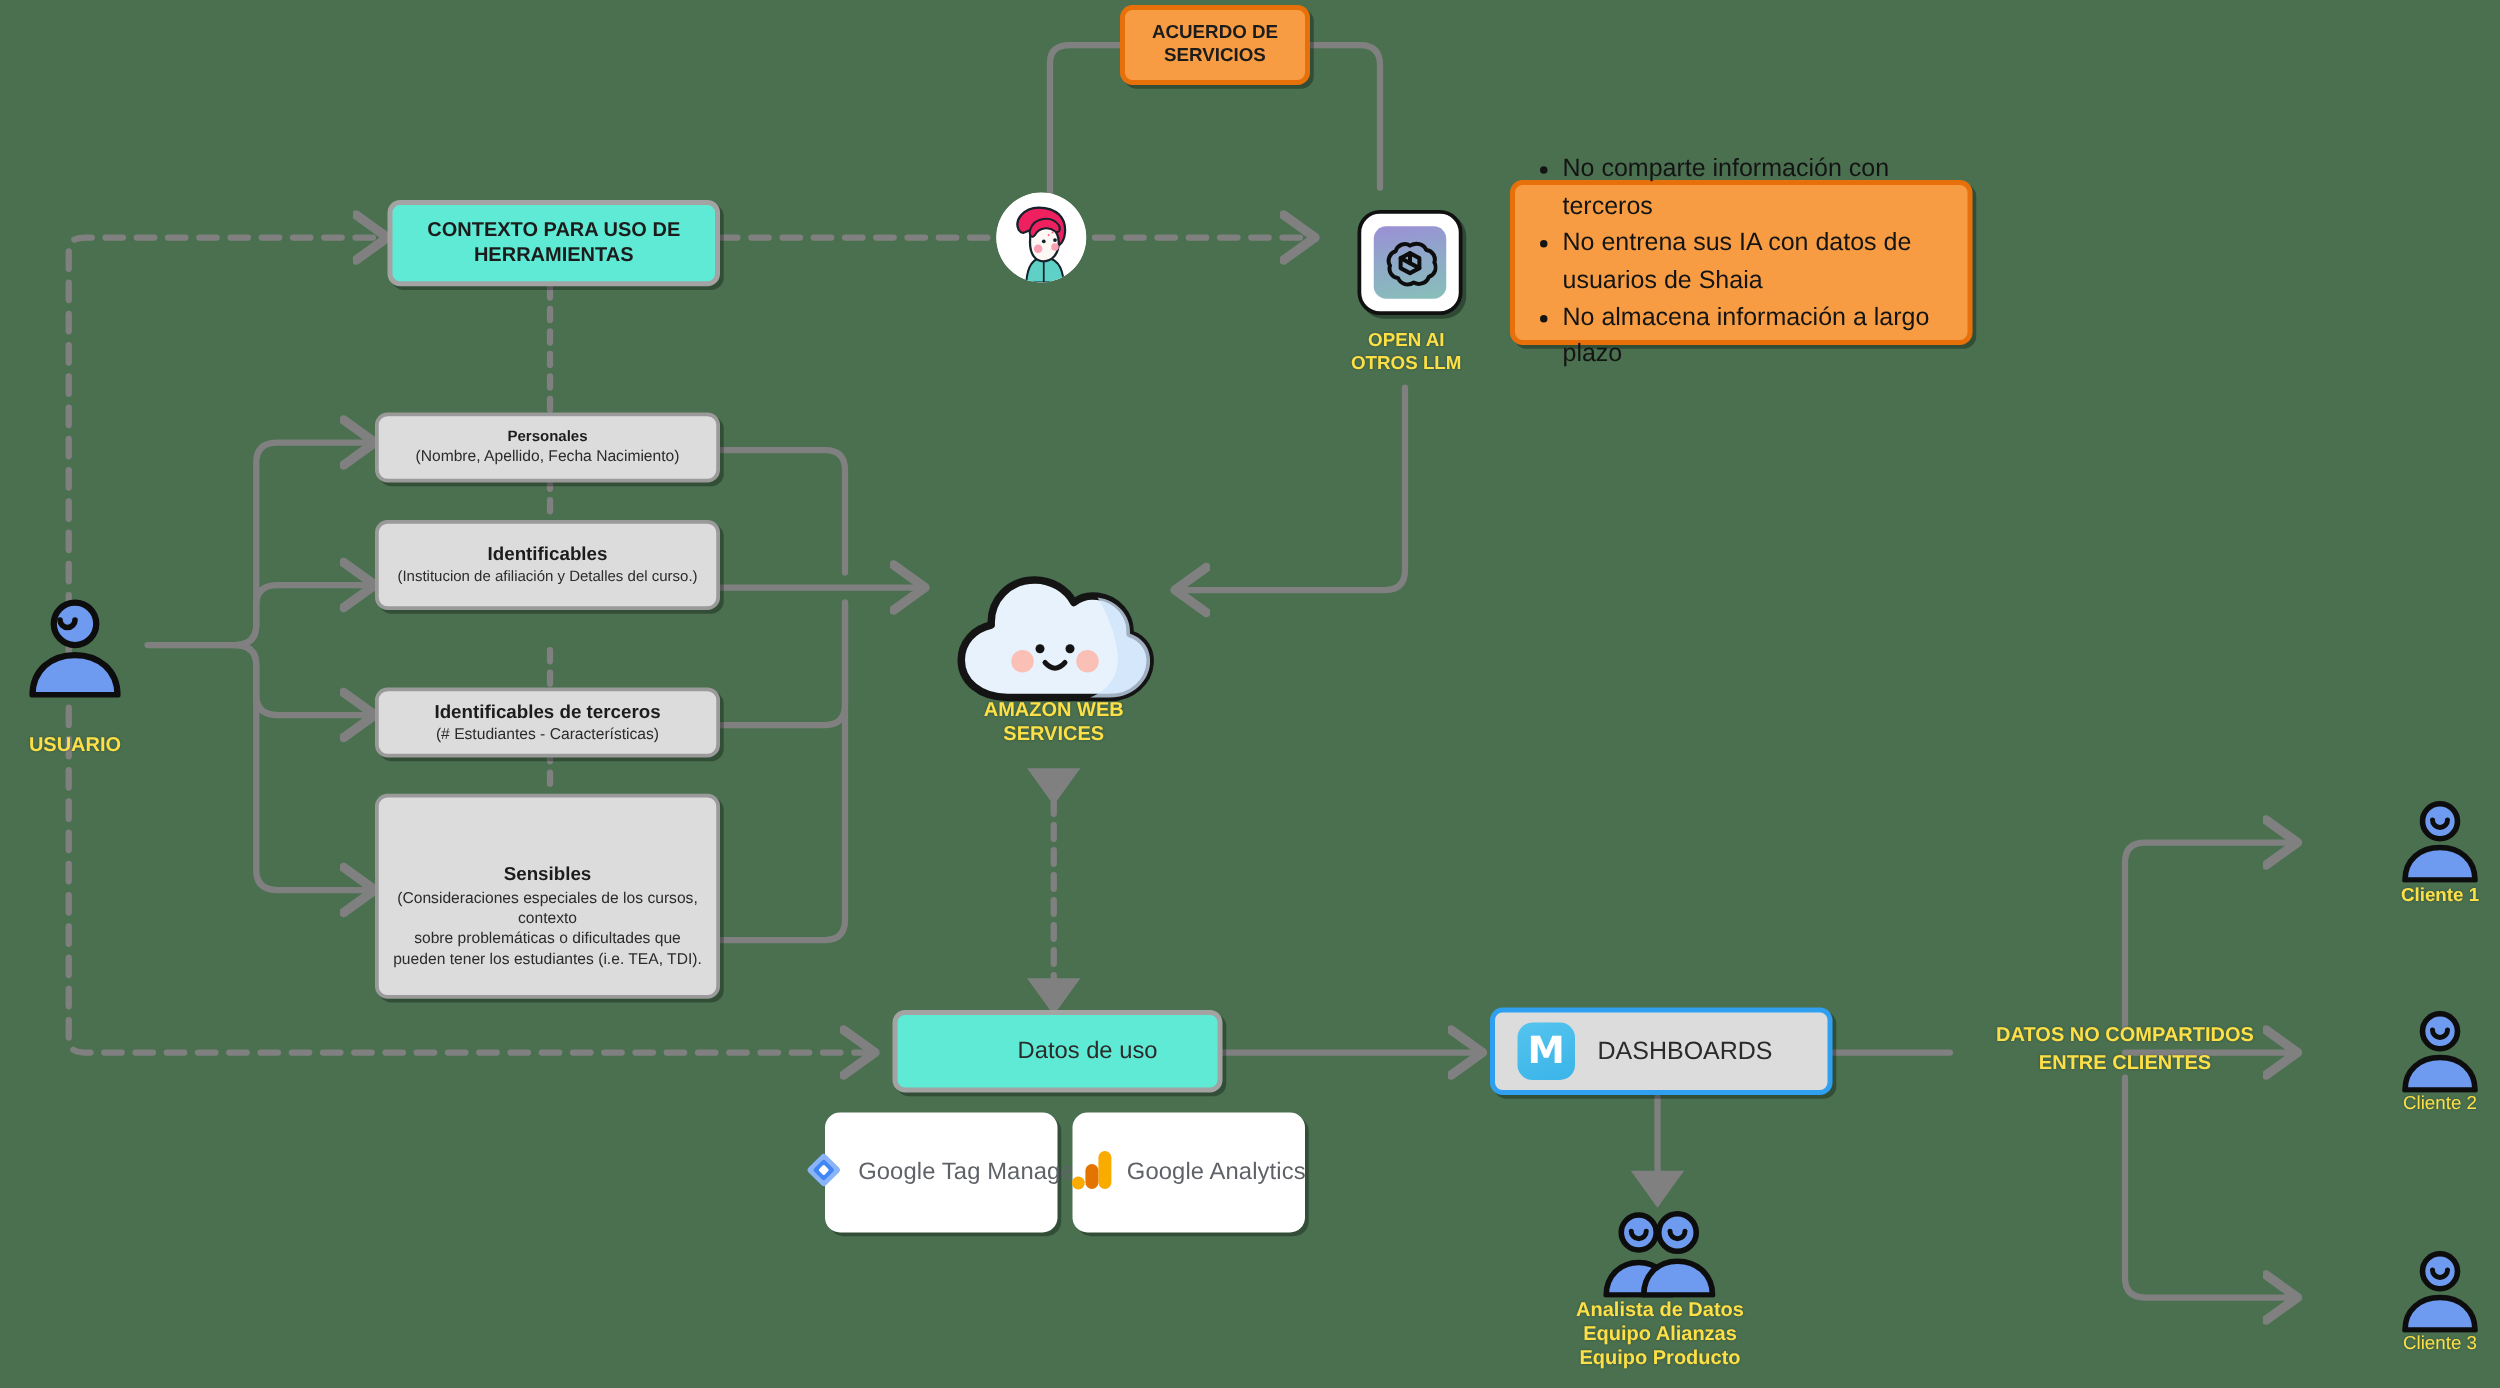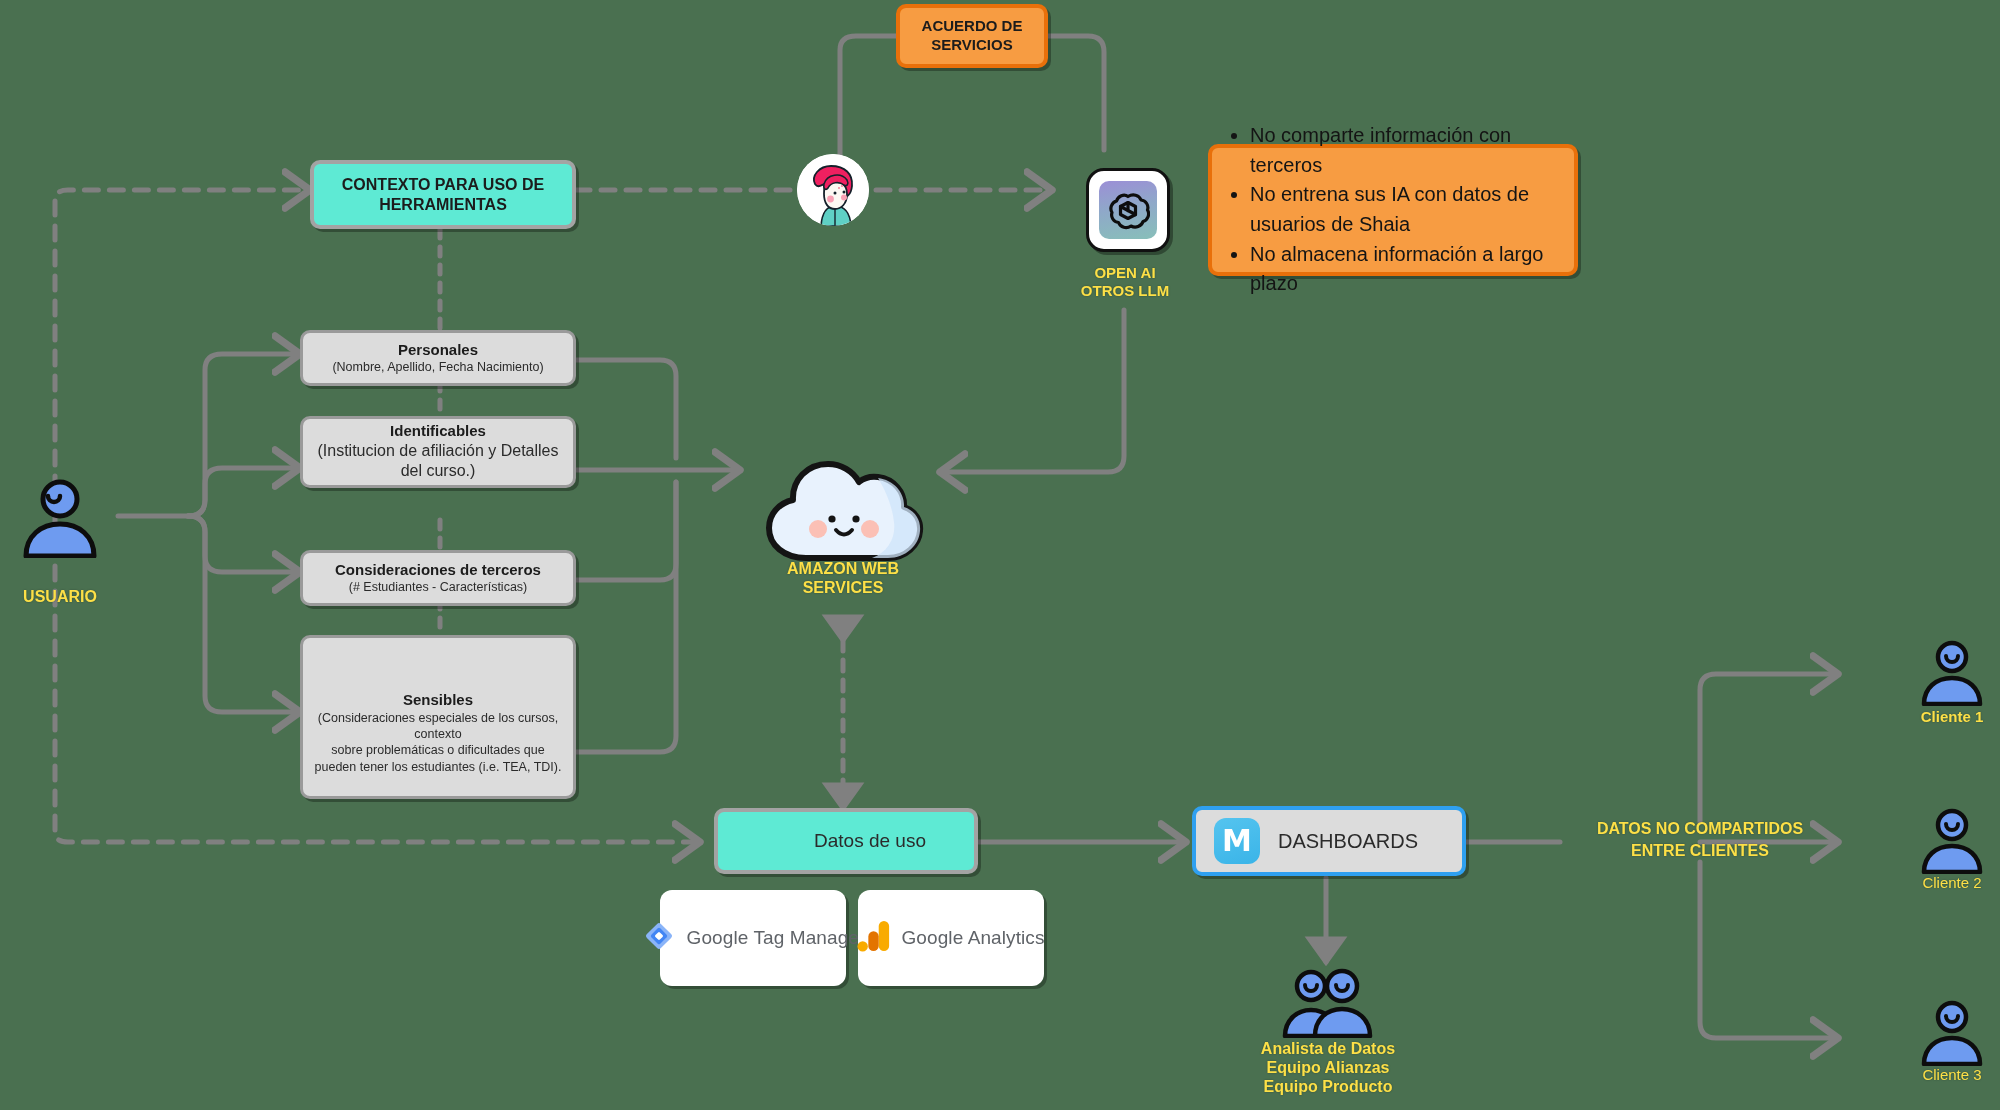--- a/index.html
+++ b/index.html
@@ -206,31 +206,31 @@
   <div class="node" style="left:14px;top:478px;">
     <svg width="92" height="80" viewBox="0 0 92 80" aria-hidden="true">
       <circle cx="46" cy="21" r="17" fill="#6e9bf0" stroke="#0d0d0d" stroke-width="5"></circle>
       <path d="M29,24 a6,6 0 0 0 12,0" transform="translate(5,-6)" fill="none" stroke="#0d0d0d" stroke-width="4.5" stroke-linecap="round"></path>
       <path d="M12,78 C12,58 27,46 46,46 C65,46 80,58 80,78 Z" fill="#6e9bf0" stroke="#0d0d0d" stroke-width="5" stroke-linejoin="round"></path>
     </svg>
   </div>
   <div class="cap" style="left:0px;top:588px;width:120px;font-size:16px;">USUARIO</div>
 
   <div class="box box-grey" style="left:300px;top:330px;width:276px;height:56px;padding:2px 8px;">
-    <div class="b-title" style="font-size:15px;">Personales</div>
+    <div class="b-title" style="font-size:12px;">Personales</div>
     <div class="b-sub" style="font-size:12.5px;">(Nombre, Apellido, Fecha Nacimiento)</div>
   </div>
 
   <div class="box box-grey" style="left:300px;top:416px;width:276px;height:72px;padding:2px 8px;">
     <div class="b-title" style="font-size:15px;">Identificables</div>
-    <div class="b-sub" style="font-size:16px;">(Institucion de afiliación y Detalles del curso.)</div>
+    <div class="b-sub" style="font-size:12px;">(Institucion de afiliación y Detalles del curso.)</div>
   </div>
 
   <div class="box box-grey" style="left:300px;top:550px;width:276px;height:56px;padding:2px 8px;">
-    <div class="b-title" style="font-size:15px;">Consideraciones de terceros</div>
+    <div class="b-title" style="font-size:15px;">Identificables de terceros</div>
     <div class="b-sub" style="font-size:12.5px;">(# Estudiantes - Características)</div>
   </div>
 
   <div class="box box-grey" style="left:300px;top:635px;width:276px;height:164px;padding:2px 10px;">
     <div class="b-title" style="font-size:15px;margin-top:32px;">Sensibles</div>
     <div class="b-sub" style="font-size:12.5px;white-space:pre-line;">(Consideraciones especiales de los cursos, contexto
 sobre problemáticas o dificultades que pueden tener los estudiantes (i.e. TEA, TDI).</div>
   </div>
 
   <div class="node" style="left:760px;top:448px;">

